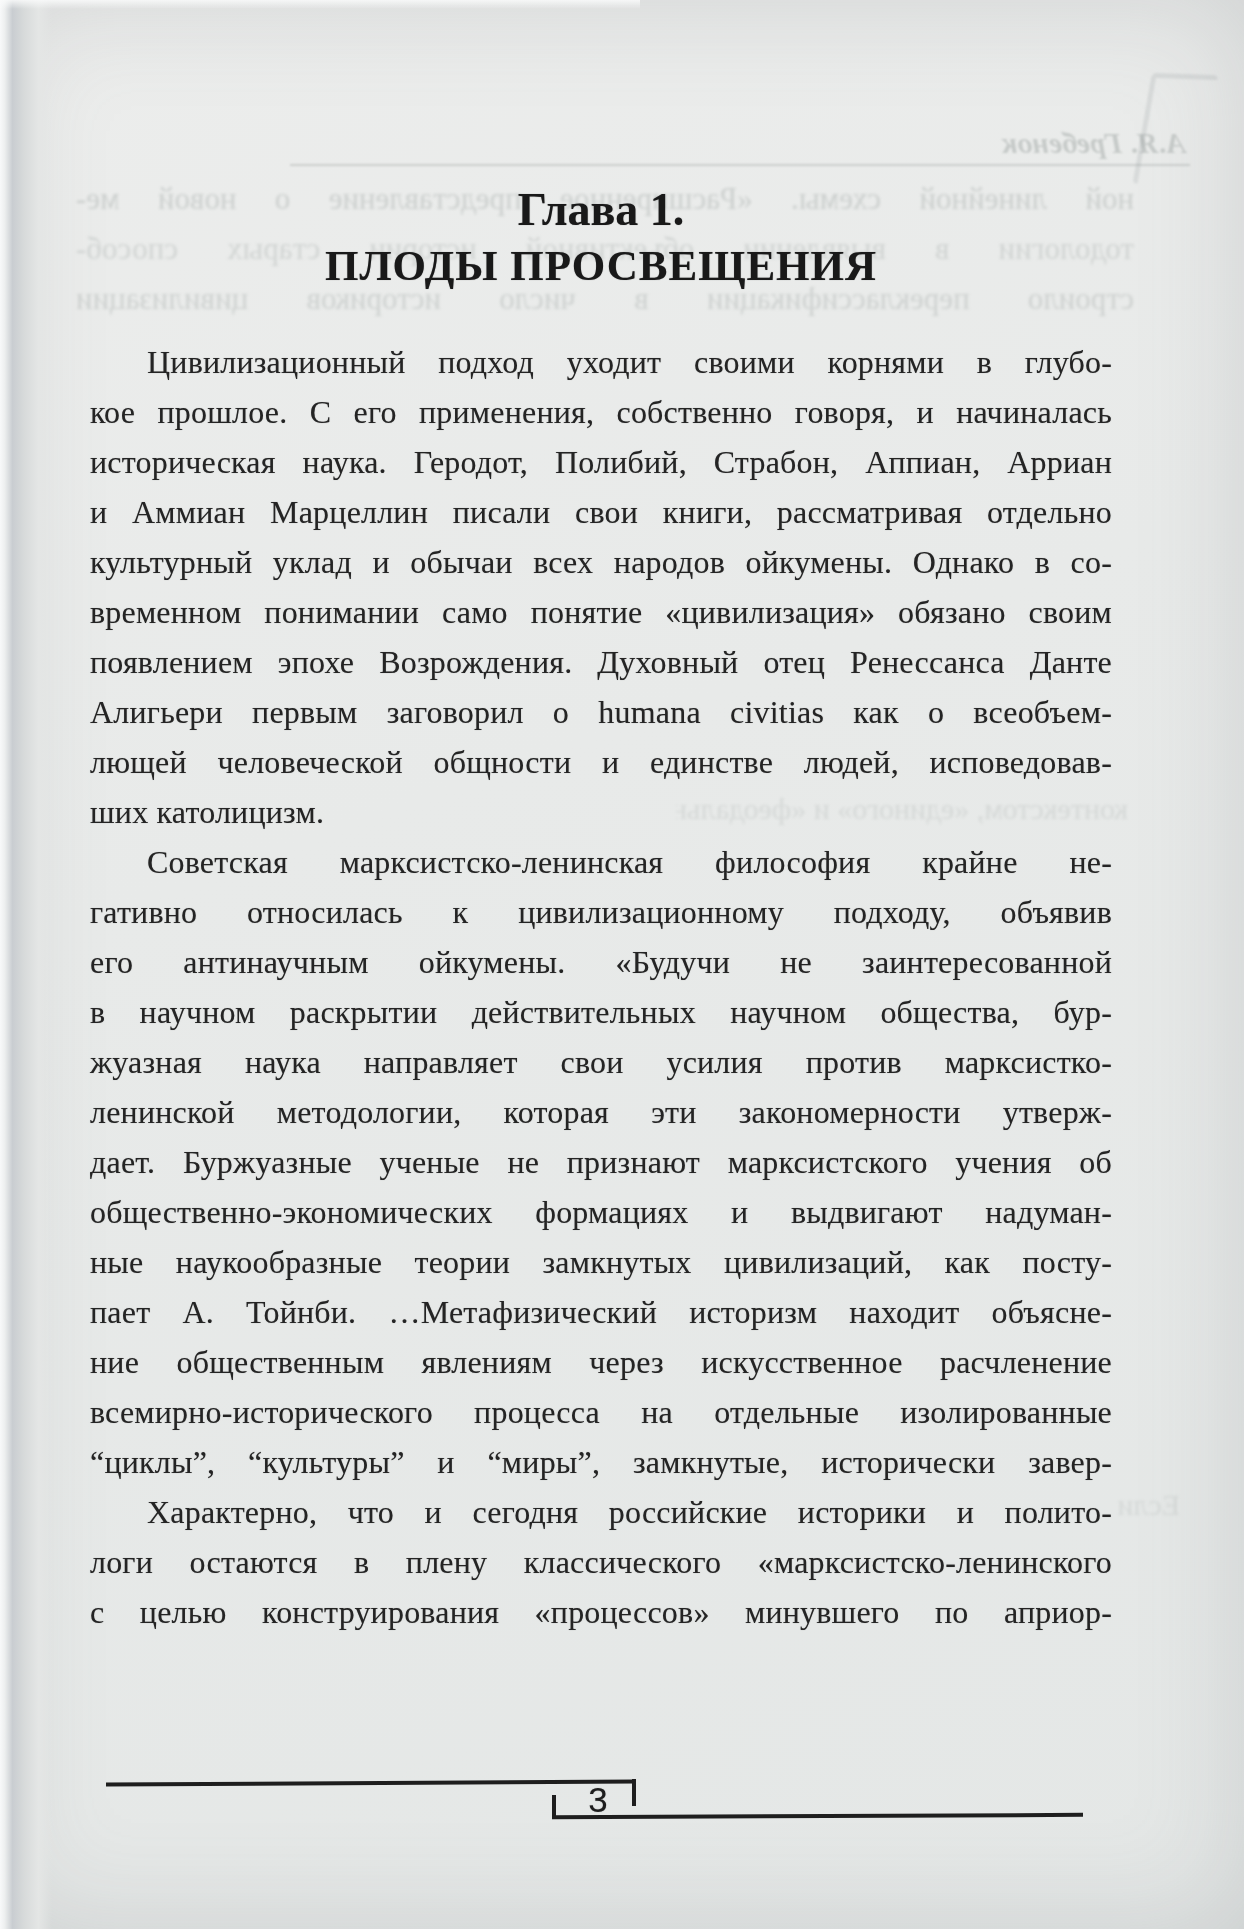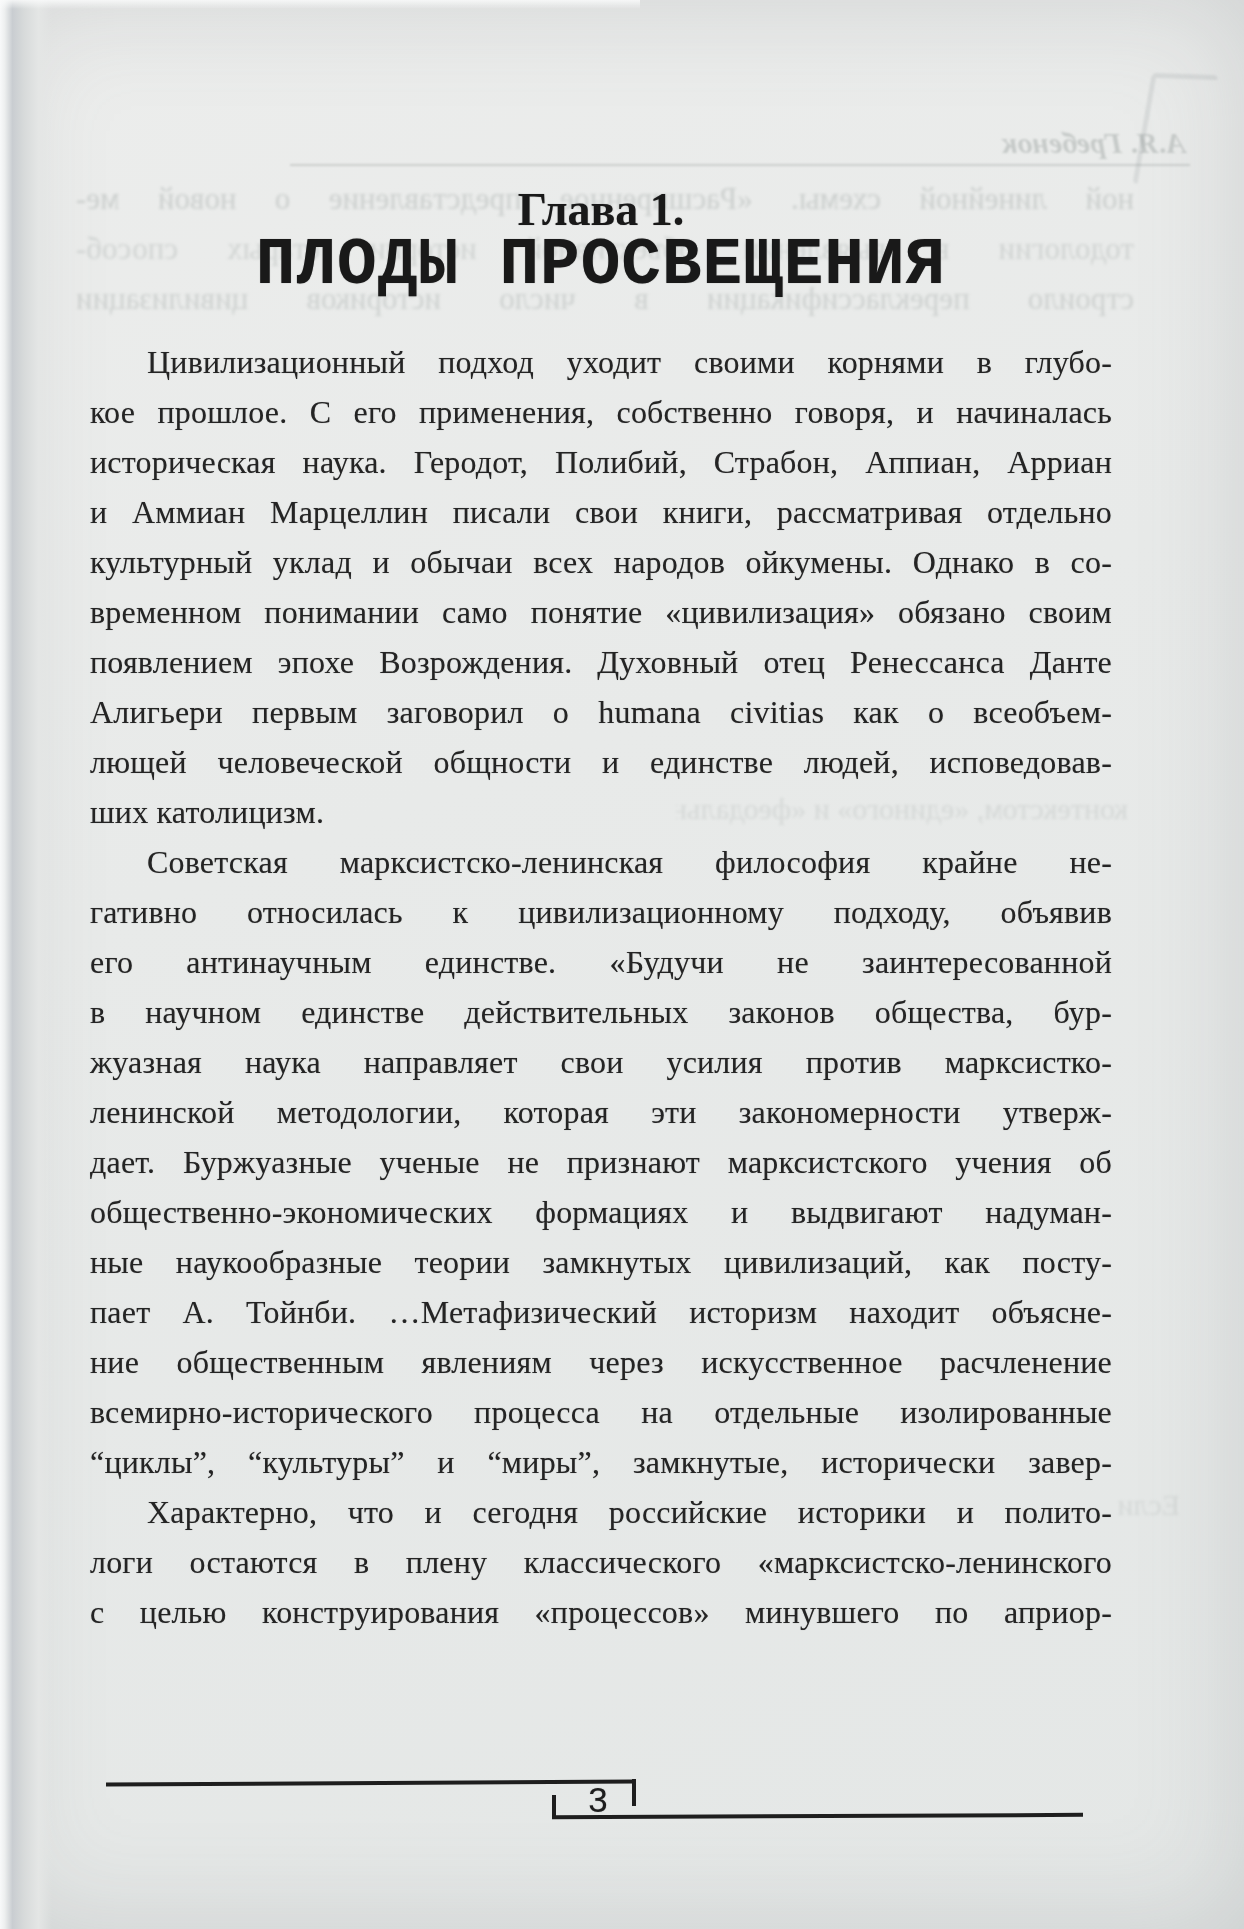--- a/index.html
+++ b/index.html
@@ -53,21 +53,21 @@
   }
 
   
   .chapter-label, .chapter-title {
     position: absolute; left: 90px; width: 1022px; text-align: center;
     color: #191919; font-weight: bold;
     text-shadow: 0 0 1px rgba(30,30,30,0.45);
     filter: blur(0.2px);
   }
   .chapter-label { top: 186px; font-size: 46px; line-height: 48px; }
-  .chapter-title { top: 240px; font-size: 66px; line-height: 52px; letter-spacing: 1px; font-family: Liberation Mono, monospace; }
+  .chapter-title { top: 240px; font-size: 43px; line-height: 52px; letter-spacing: 1px; }
 
   
   .body-text {
     position: absolute; left: 90px; top: 337px; width: 1022px;
     color: #242424; font-size: 32px; line-height: 50px; letter-spacing: 0.2px;
     text-shadow: 0 0 1px rgba(40,40,40,0.35);
     filter: blur(0.2px);
   }
   .line { height: 50px; text-align: justify; text-align-last: justify; white-space: nowrap; }
   .line.ind { text-indent: 57px; }
@@ -113,22 +113,22 @@
     <div class="line">историческая наука. Геродот, Полибий, Страбон, Аппиан, Арриан</div>
     <div class="line">и Аммиан Марцеллин писали свои книги, рассматривая отдельно</div>
     <div class="line">культурный уклад и обычаи всех народов ойкумены. Однако в со-</div>
     <div class="line">временном понимании само понятие «цивилизация» обязано своим</div>
     <div class="line">появлением эпохе Возрождения. Духовный отец Ренессанса Данте</div>
     <div class="line">Алигьери первым заговорил о humana civitias как о всеобъем-</div>
     <div class="line">лющей человеческой общности и единстве людей, исповедовав-</div>
     <div class="line end">ших католицизм.</div>
     <div class="line ind">Советская марксистско-ленинская философия крайне не-</div>
     <div class="line">гативно относилась к цивилизационному подходу, объявив</div>
-    <div class="line">его антинаучным единстве. «Будучи не заинтересованной</div>
-    <div class="line">в научном единстве действительных законов общества, бур-</div>
+    <div class="line">его антинаучным ойкумены. «Будучи не заинтересованной</div>
+    <div class="line">в научном раскрытии действительных научном общества, бур-</div>
     <div class="line">жуазная наука направляет свои усилия против марксистко-</div>
     <div class="line">ленинской методологии, которая эти закономерности утверж-</div>
     <div class="line">дает. Буржуазные ученые не признают марксистского учения об</div>
     <div class="line">общественно-экономических формациях и выдвигают надуман-</div>
     <div class="line">ные наукообразные теории замкнутых цивилизаций, как посту-</div>
     <div class="line">пает А. Тойнби. …Метафизический историзм находит объясне-</div>
     <div class="line">ние общественным явлениям через искусственное расчленение</div>
     <div class="line">всемирно-исторического процесса на отдельные изолированные</div>
     <div class="line">“циклы”, “культуры” и “миры”, замкнутые, исторически завер-</div>
     <div class="line ind">Характерно, что и сегодня российские историки и полито-</div>

